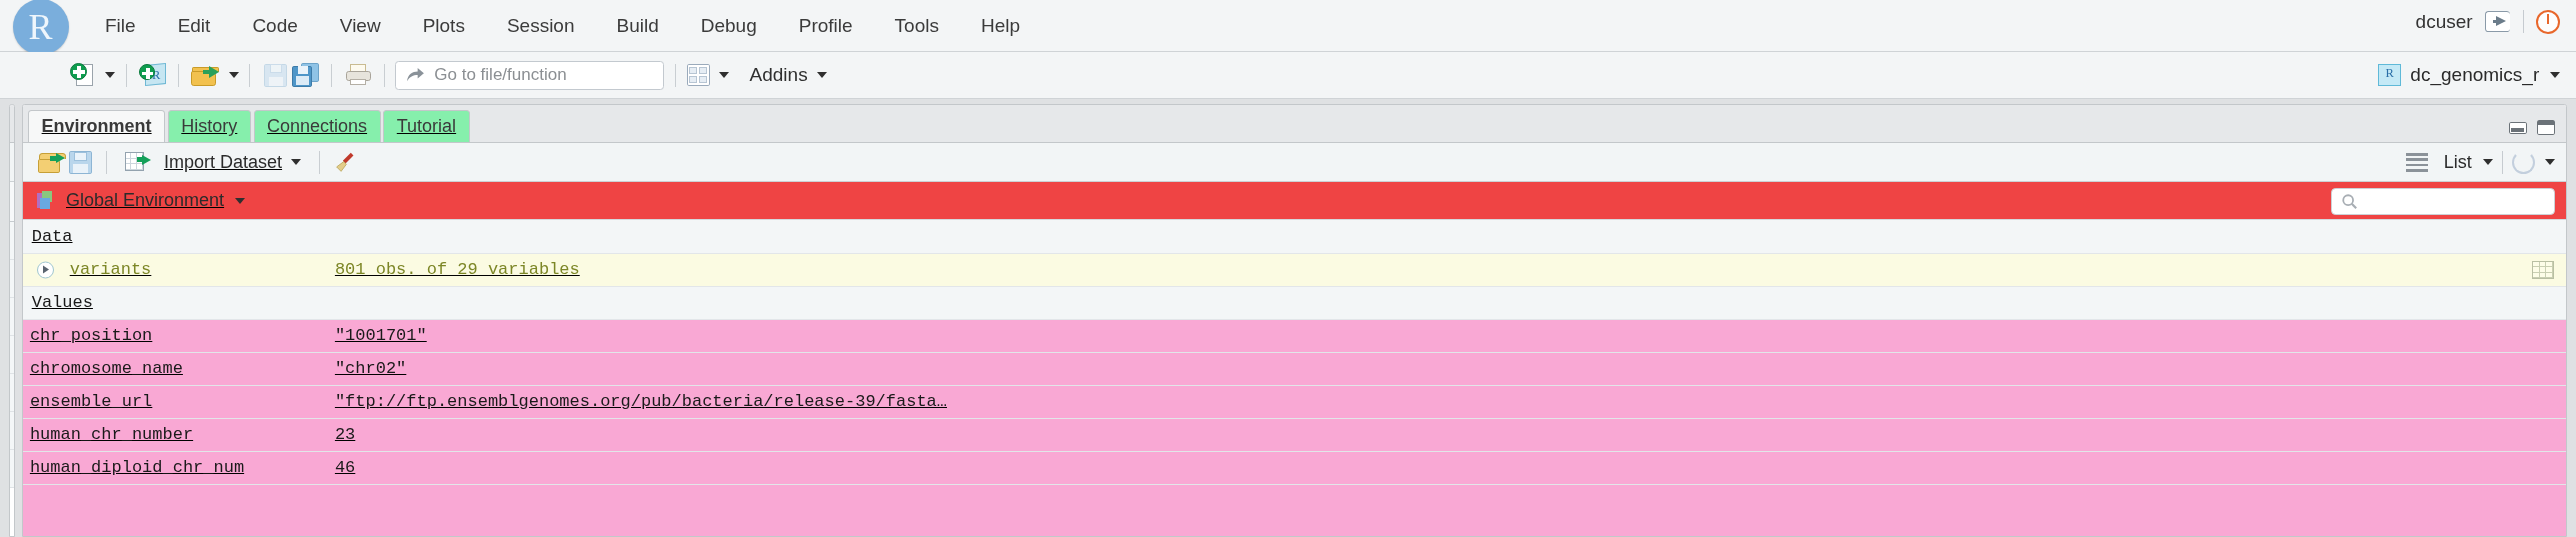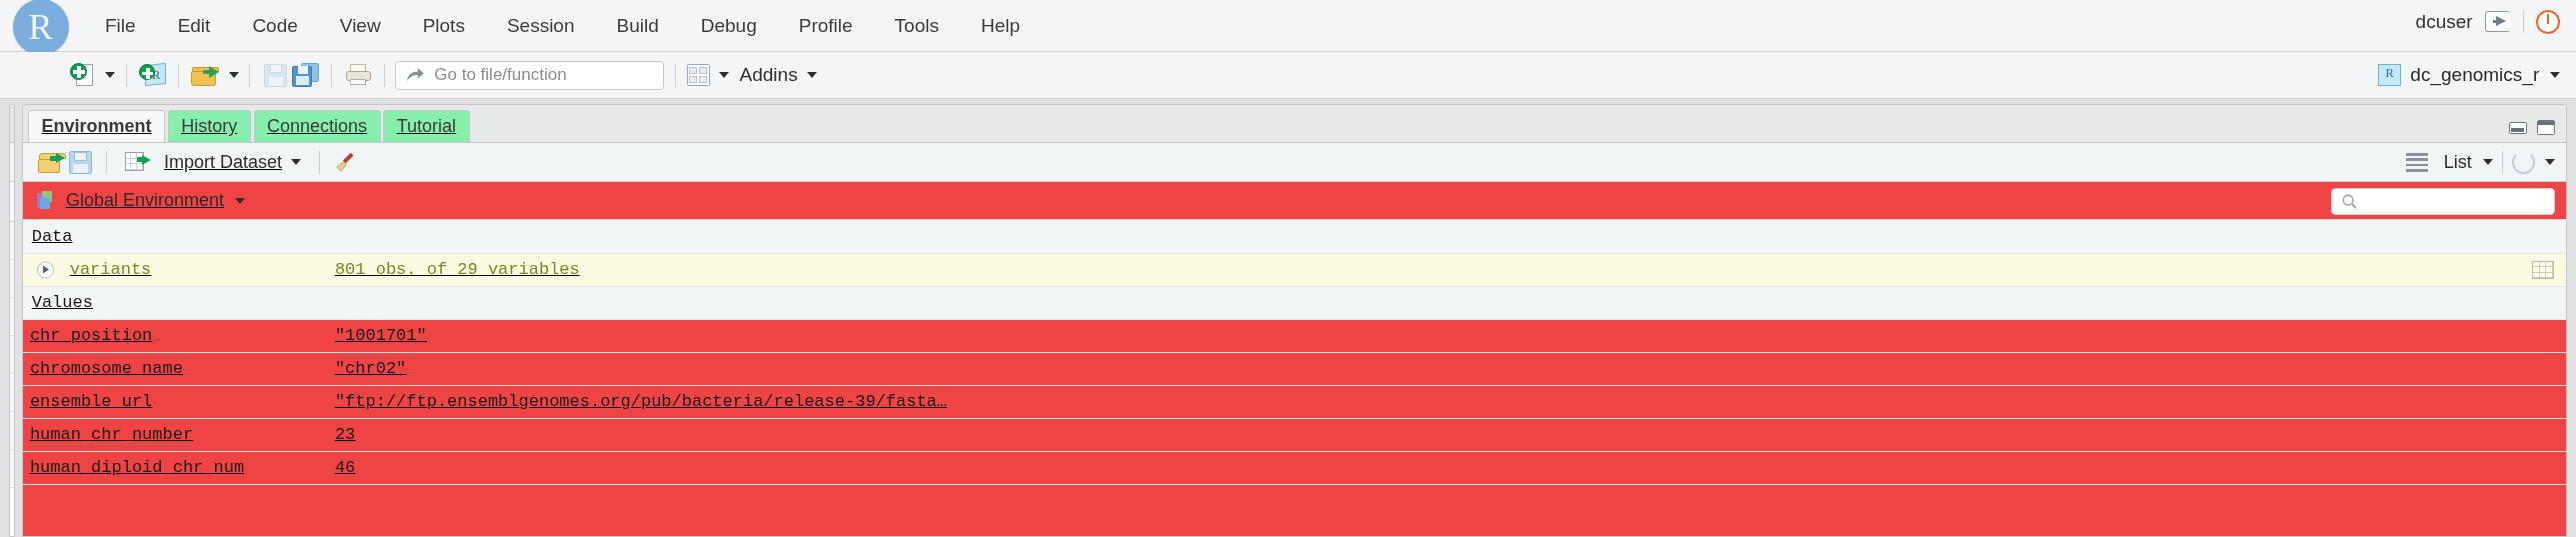--- a/index.html
+++ b/index.html
@@ -251,21 +251,21 @@
   .gf-arrow svg { display: block; }
   .gf-text { font-size: 17px; color: #8b8f93; }
   
   .ic-panes {
     width: 23px; height: 21.5px;
     border: 0.9px solid #9aaabb; border-radius: 1.8px;
     display: grid; grid-template-columns: 1fr 1fr; grid-template-rows: 1fr 1fr;
     gap: 1.8px; padding: 1.8px; background: #fff;
   }
   .ic-panes i { background: #e6edf4; border: 0.9px solid #b7c5d3; display:block; }
-  .addins-label { font-size: 19px; color: #2f2f2f; margin-left: 11px; }
+  .addins-label { font-size: 19px; color: #2f2f2f; margin-left: 21px; }
   .toolbar-right {
     position: absolute; right: 16px; top: 0; bottom: 0;
     display: flex; align-items: center; gap: 9px;
   }
   .proj-cube {
     width: 23px; height: 22.4px; position: relative;
   }
   .proj-cube .c {
     position: absolute; inset: 0;
     background: rgba(150,222,246,.5); border: 0.9px solid #5fb9d8;
@@ -464,21 +464,21 @@
   .scope-ic .p1 { position:absolute; left:0; top:1.8px; width:11.6px; height:15px; background:#b06fc4; }
   .scope-ic .p2 { position:absolute; left:4.5px; top:0; width:10.7px; height:11.6px; background:#8ac77f; }
   .scope-ic .p3 { position:absolute; left:2.7px; top:7.2px; width:10.7px; height:10.7px; background:#69a8e0; }
   .scope-label { font-size: 18px; color: #2b2b2b; }
   .env-search {
     position: absolute; right: 10.7px; top: 5.4px;
     width: 224px; height: 27px;
     background: #fff; border: 0.9px solid #ccd1d6; border-radius: 4.5px;
     display: flex; align-items: center; padding-left: 9px;
   }
-  .env-body { flex: 1 1 auto; overflow: hidden; background: #ef4444; }
+  .env-body { flex: 1 1 auto; overflow: hidden; background: #f9a8d4; }
   table.env {
     border-collapse: collapse; width: 100%; table-layout: fixed;
     font-family: "Liberation Mono", monospace;
     font-size: 17px;
   }
   table.env td {
     border-bottom: 0.9px solid #e2e6e9;
     height: 33px;
     padding: 0 7.2px;
     color: #1a1a1a;

